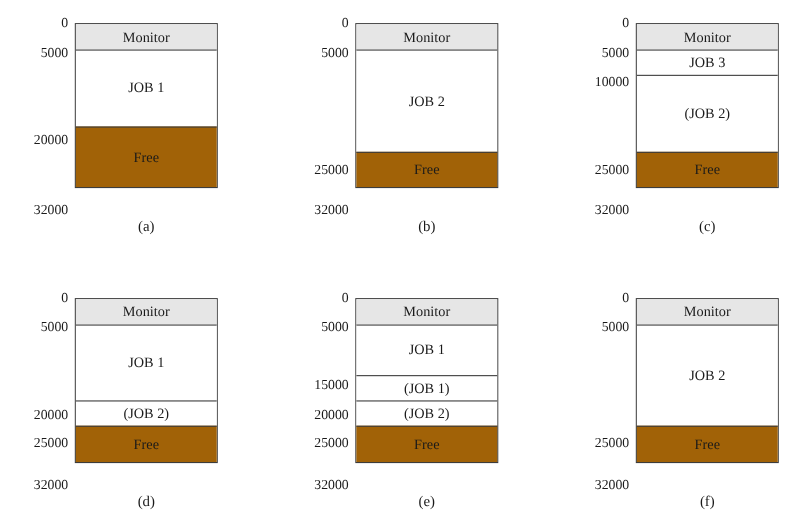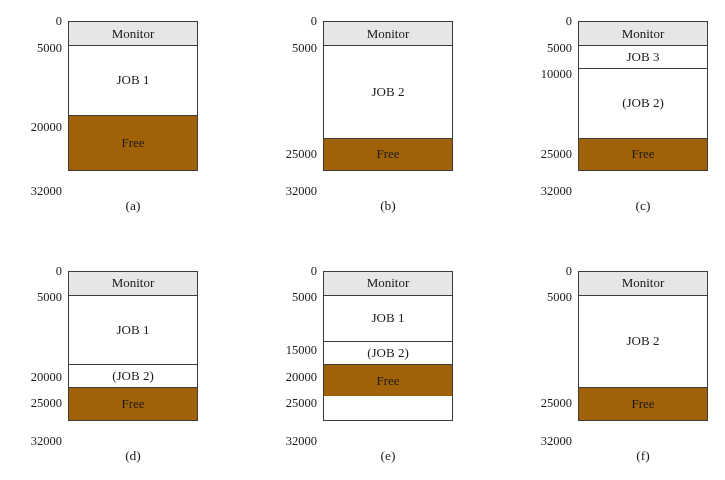--- a/index.html
+++ b/index.html
@@ -183,20 +183,23 @@
             <span class="tick-label" style="top: 100%;">32000</span>
           </div>
           <div class="memory-box">
             <div class="mem-segment seg-monitor" style="height: 15.625%;">
               <span>Monitor</span>
             </div>
             <div class="mem-segment seg-job" style="height: 31.25%;">
               <span>JOB 1</span>
             </div>
             <div class="mem-segment seg-job" style="height: 15.625%;">
+              <span>(JOB 1)</span>
+            </div>
+            <div class="mem-segment seg-job" style="height: 15.625%;">
               <span>(JOB 2)</span>
             </div>
             <div class="mem-segment seg-free" style="height: 21.875%;">
               <span>Free</span>
             </div>
           </div>
         </div>
         <div class="diagram-caption">(e)</div>
       </div>
       <div class="diagram-cell">

